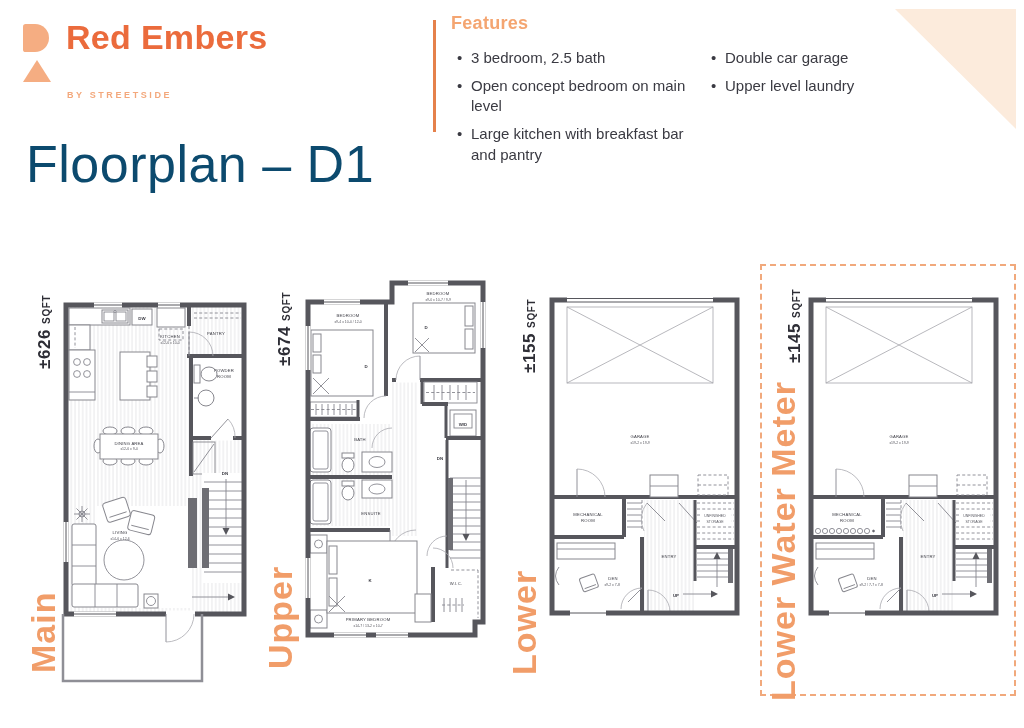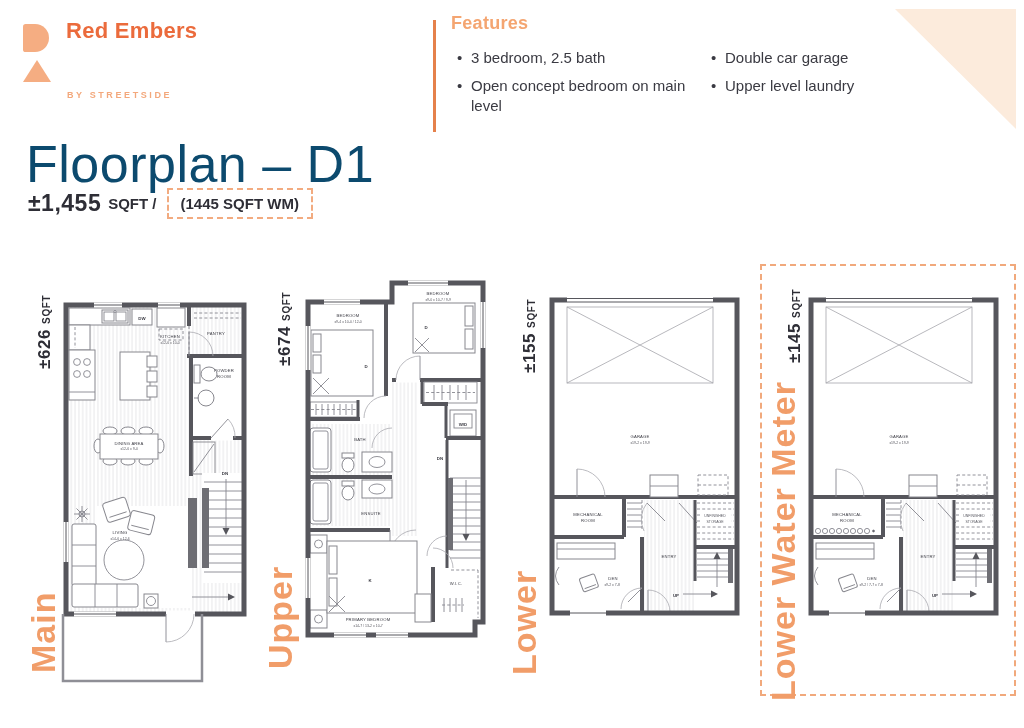--- a/index.html
+++ b/index.html
@@ -5,21 +5,21 @@
   html,body{margin:0;padding:0;background:#fff;font-family:"Liberation Sans",sans-serif;}
   .page{position:relative;width:1024px;height:728px;background:#fff;overflow:hidden;}
 
   
   .corner-tri{position:absolute;left:895px;top:9px;width:121px;height:120px;background:#fcebdc;
     clip-path:polygon(0 0,100% 0,100% 100%);}
 
   
   .logo-d{position:absolute;left:23px;top:24px;width:26px;height:28px;background:#f5ad82;border-radius:3px 16px 16px 3px;}
   .logo-tri{position:absolute;left:23px;top:60px;width:0;height:0;border-left:14px solid transparent;border-right:14px solid transparent;border-bottom:22px solid #f5ad82;}
-  .brand1{position:absolute;left:66px;top:18px;font-size:22px;font-weight:bold;color:#eb6b3c;letter-spacing:.3px;}
+  .brand1{position:absolute;left:66px;top:18px;font-size:34px;font-weight:bold;color:#eb6b3c;letter-spacing:.3px;}
   .brand2{position:absolute;left:66px;top:51px;font-size:31px;font-weight:bold;color:#eb6b3c;letter-spacing:.3px;}
   .brand2 .script{font-family:"DejaVu Serif",serif;font-style:italic;font-weight:bold;color:#f4a87c;margin-left:8px;font-size:30px;}
   .byline{position:absolute;left:67px;top:90px;font-size:9px;font-weight:bold;letter-spacing:2.6px;color:#f3a87c;}
 
   
   .title{position:absolute;left:26px;top:134px;font-size:52px;font-weight:normal;color:#0c4a6e;letter-spacing:.5px;}
   .area-line{position:absolute;left:28px;top:188px;display:flex;align-items:center;}
   .area-num{font-size:23px;font-weight:bold;color:#2e2e36;letter-spacing:.5px;}
   .area-unit{font-size:15px;font-weight:bold;color:#2e2e36;margin-left:7px;}
   .area-wm{margin-left:10px;padding:5px 12px;border:2px dashed #f2ab80;font-size:15px;font-weight:bold;color:#2e2e36;}
@@ -66,32 +66,28 @@
 <div class="page">
 
   <div class="corner-tri"></div>
 
   <div class="logo-d"></div>
   <div class="logo-tri"></div>
   <div class="brand1">Red Embers</div>
   <div class="byline">BY STREETSIDE</div>
 
   <div class="title">Floorplan – D1</div>
-  <div class="area-line">
-    <span class="area-num">±1,455</span>
-    <span class="area-unit">SQFT /</span>
-    <span class="area-wm">(1445 SQFT WM)</span>
-  </div>
 
   <div class="feat-bar"></div>
   <div class="feat-title">Features</div>
   <div class="feat-col fc1">
     <ul>
       <li>3 bedroom, 2.5 bath</li>
       <li>Open concept bedroom on main level</li>
+      <li>Large kitchen with breakfast bar and pantry</li>
     </ul>
   </div>
   <div class="feat-col fc2">
     <ul>
       <li>Double car garage</li>
       <li>Upper level laundry</li>
     </ul>
   </div>
 
   <div class="vlabel" style="left:35px;top:369px"><span class="v-num">±626</span><span class="v-unit">SQFT</span></div>

